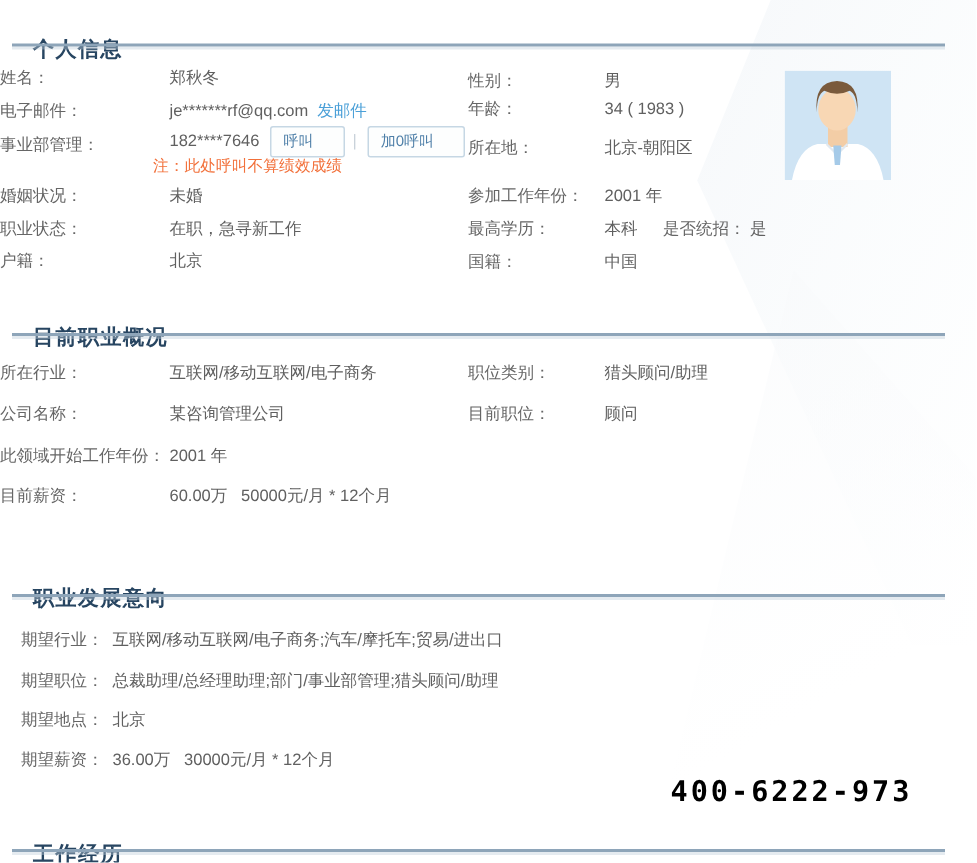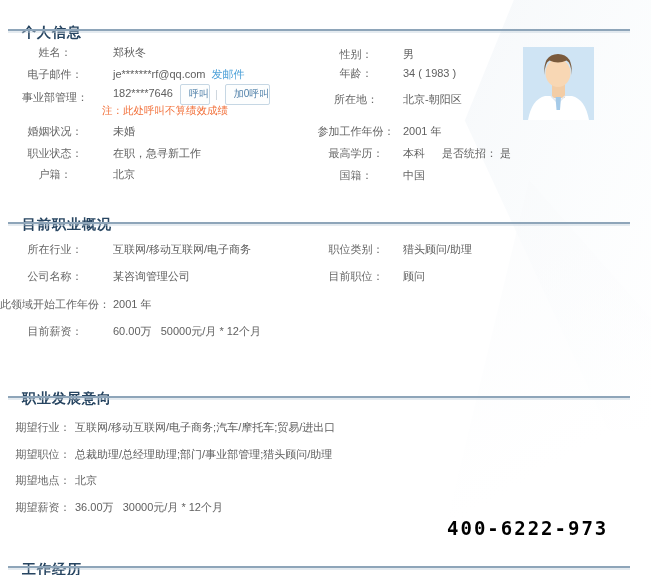--- a/index.html
+++ b/index.html
@@ -31,28 +31,28 @@
   }
   .divider{
     position:absolute;left:8px;width:622px;height:2px;
     background:#8ea5b9;box-shadow:0 2px 0 rgba(190,205,218,.4);
     z-index:2;
   }
   .field{
     position:absolute;white-space:nowrap;z-index:2;
     font-size:11px;color:#666;line-height:15px;
   }
-  .lbl{display:inline-block;text-align:center;color:#666;vertical-align:top;}
+  .lbl{display:inline-block;text-align:left;color:#666;vertical-align:top;}
   .w-l{width:110px;}   
   .w-r{width:88px;}    
   .w-i{width:58px;}    
   .val{color:#606060;margin-left:3px;white-space:pre-wrap;}
   .link{color:#4ba0d8;text-decoration:none;margin-left:6px;cursor:pointer;}
   .btn{
-    display:inline-block;margin-left:7px;padding:2px 0 3px 8px;
+    display:inline-block;margin-left:7px;padding:2px 20px 3px 8px;
     font-size:10px;color:#4e7fa8;background:#fdfefe;
     border:1px solid #c6d7e4;border-radius:2px;
     font-family:inherit;vertical-align:middle;cursor:pointer;
   }
   .sep{color:#c9d2da;margin-left:5px;vertical-align:middle;}
   .note{
     position:absolute;left:102px;top:104px;z-index:2;
     font-size:10.5px;color:#f2703a;white-space:nowrap;text-align:center;
   }
   .photo{

